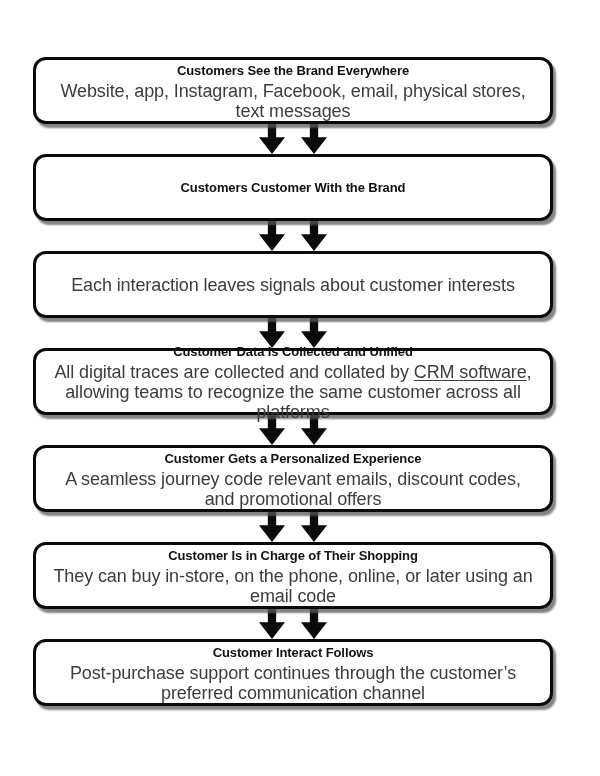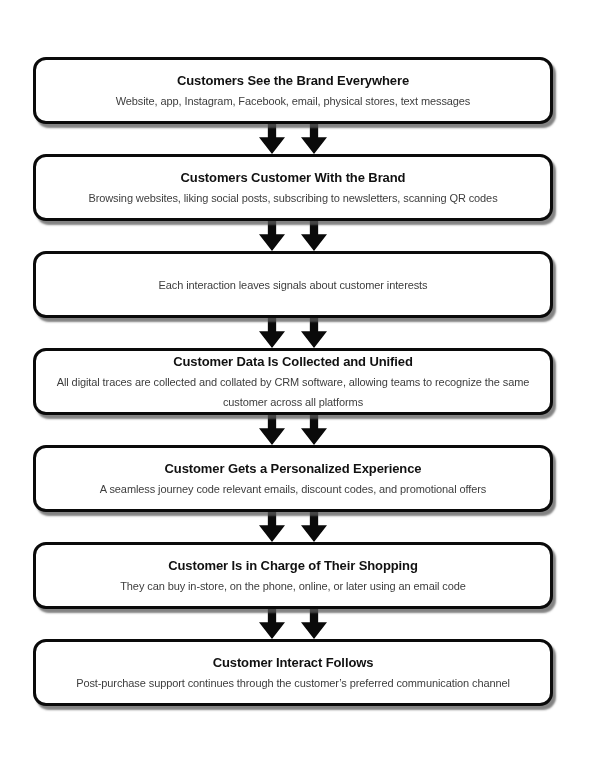--- a/index.html
+++ b/index.html
@@ -39,26 +39,27 @@
     z-index: 2;
   }
   .box-title {
     font-size: 13px;
     font-weight: bold;
     color: #111111;
     line-height: 20px;
     letter-spacing: -0.1px;
   }
   .box-body {
-    font-size: 11px;
+    font-size: 18px;
     color: #3d3d3d;
     line-height: 20px;
     letter-spacing: -0.1px;
   }
   .box-body .u {
+    text-decoration: underline;
     text-underline-offset: 2px;
   }
   .arrow-row {
     height: 30px;
     display: flex;
     justify-content: center;
     align-items: stretch;
     gap: 16px;
     position: relative;
     z-index: 1;
@@ -82,21 +83,20 @@
       <div class="box-body"><span>Website, app, Instagram, Facebook, email, physical stores, text messages</span></div>
     </div>
 
     <div class="arrow-row">
       <span class="arrow"></span>
       <span class="arrow"></span>
     </div>
 
     <div class="box">
       <div class="box-title">Customers Customer With the Brand</div>
-      <div class="box-body"><span>Browsing websites, liking social posts, subscribing to newsletters, scanning QR codes</span></div>
     </div>
 
     <div class="arrow-row">
       <span class="arrow"></span>
       <span class="arrow"></span>
     </div>
 
     <div class="box">
       <div class="box-body"><span>Each interaction leaves signals about customer interests</span></div>
     </div>

